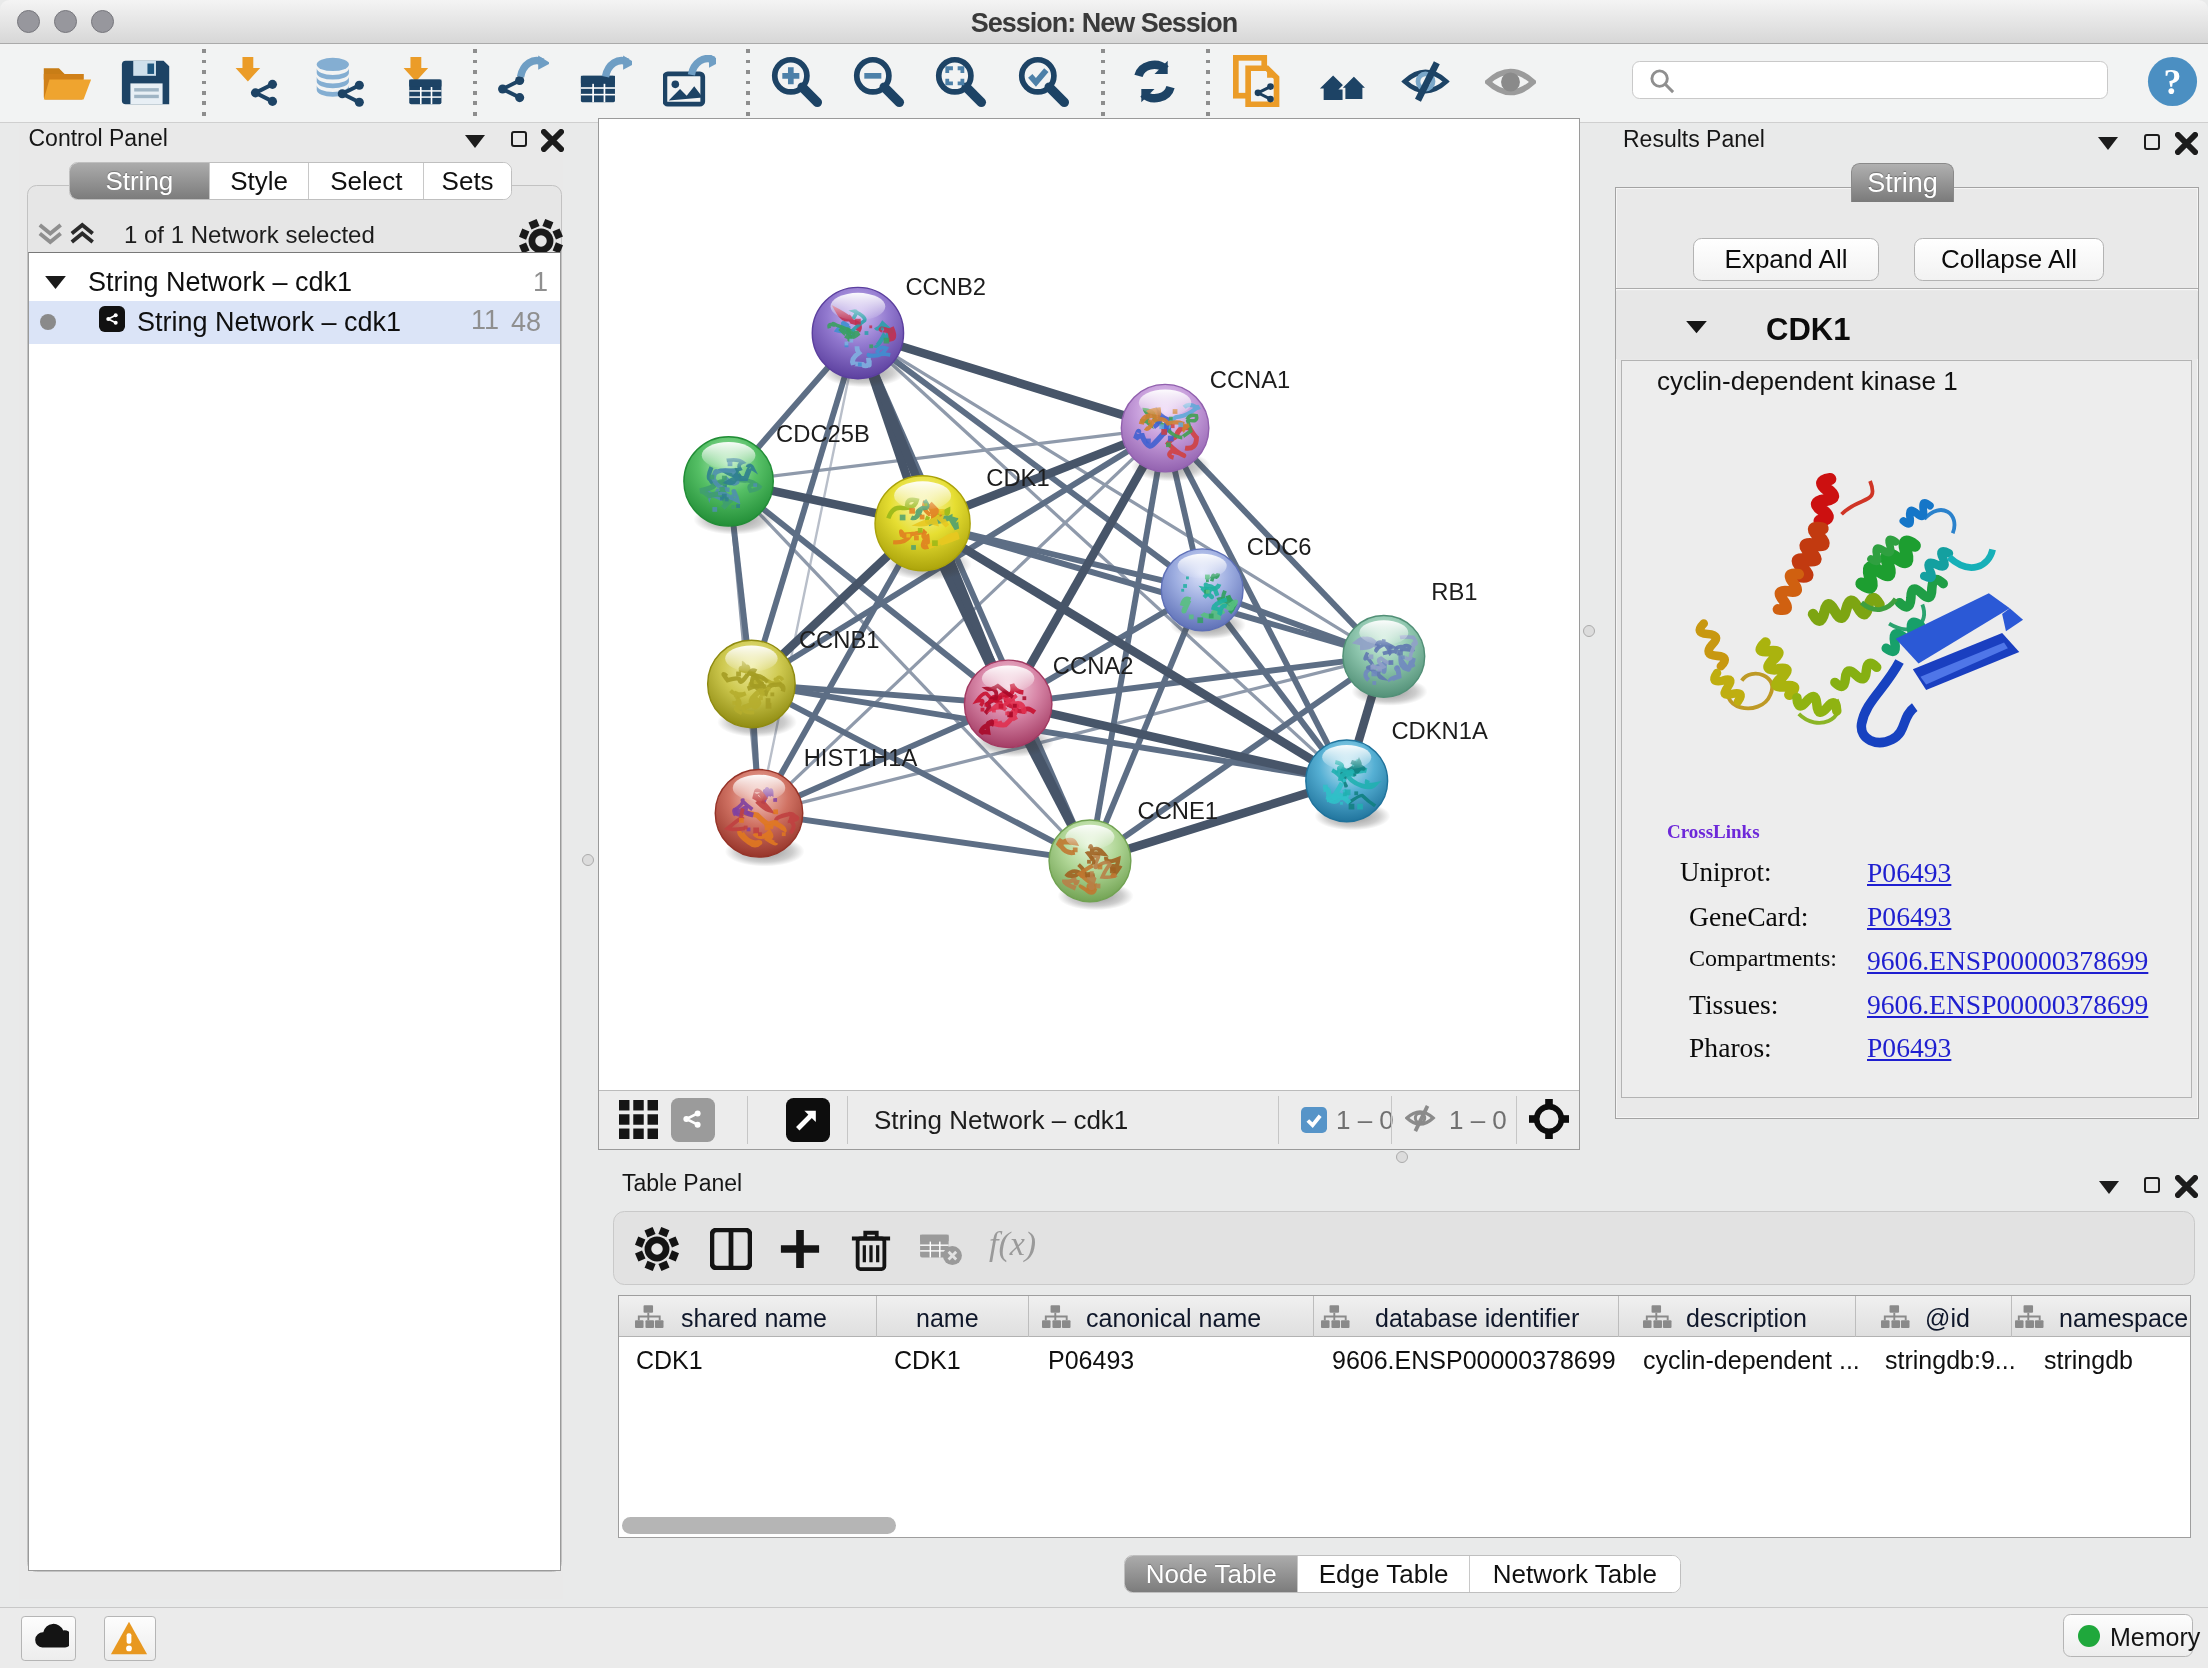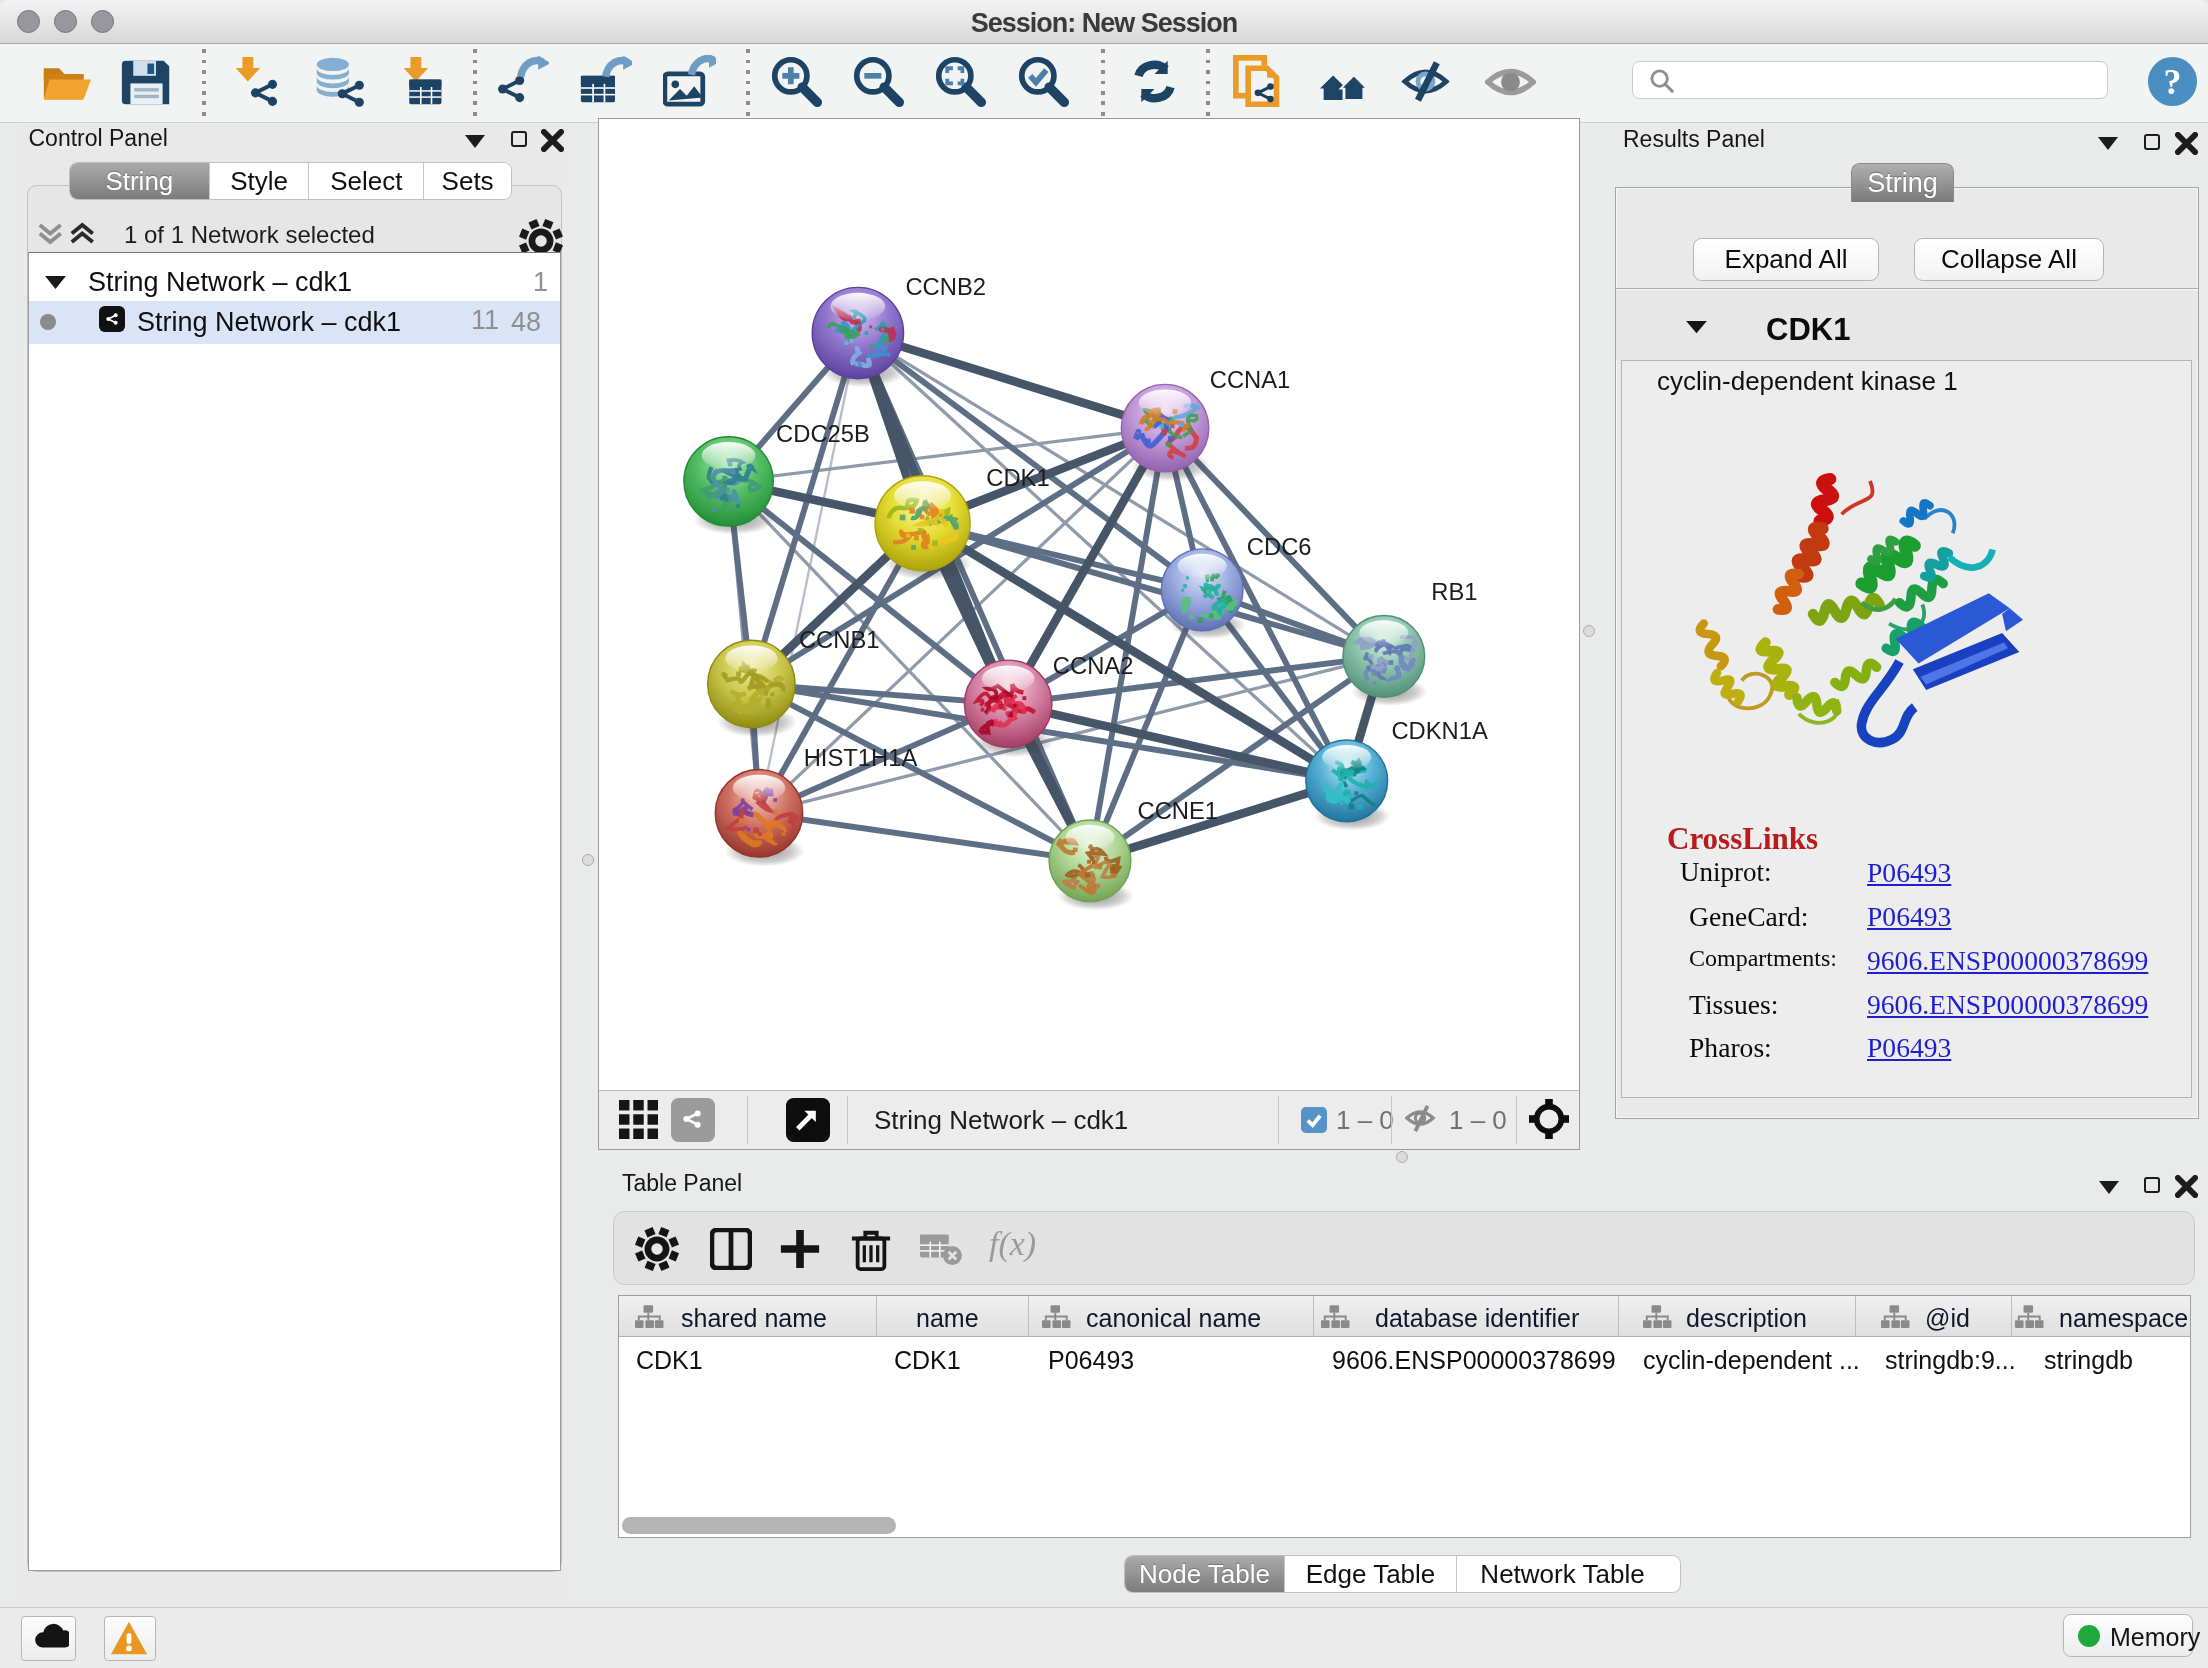--- a/index.html
+++ b/index.html
@@ -738,21 +738,21 @@
       <path d="M262 120 Q274 126 268 114 Q263 102 275 108 Q287 114 282 102 Q276 90 288 96" fill="none" stroke="#14a0a0" stroke-width="9" stroke-linecap="round"></path>
       <path d="M240 62 Q249 70 247 58 Q245 46 254 54 Q263 62 261 50 Q259 38 268 46" fill="none" stroke="#1576c8" stroke-width="8" stroke-linecap="round"></path>
       <path d="M232 186 L330 138 L352 154 L256 212z" fill="#2b59d6"></path>
       <path d="M352 154 L366 166 L348 178 L344 160z" fill="#2b59d6"></path>
       <path d="M250 218 L344 180 L362 200 L264 240z" fill="#1a3fc0"></path>
       <path d="M258 226 L346 190 L350 196 L264 234z" fill="#4f76e8"></path>
       <path d="M288 100 C310 120 330 110 334 92" fill="none" stroke="#17b0b8" stroke-width="7"></path>
       <path d="M236 210 C220 240 200 252 196 276 C194 292 212 300 228 292 C244 284 238 268 252 258" fill="none" stroke="#1742c0" stroke-width="10"></path>
       <path d="M196 148 C210 160 224 156 232 144" fill="none" stroke="#3f9f3f" stroke-width="5"></path>
     </svg>
-    <div class="abs serif" style="left:85px;top:697px;font-size:31px;font-weight:bold;color:#b91c1c">CrossLinks</div>
+    <div class="abs serif" style="left:85px;top:697px;font-size:19px;font-weight:bold;color:#6d28d9">CrossLinks</div>
     <div class="abs serif" style="left:98px;top:733px;font-size:27px;color:#0a0a0a">Uniprot:</div>
     <div class="abs serif xlink" style="left:285px;top:733px;font-size:27.6px">P06493</div>
     <div class="abs serif" style="left:107px;top:777px;font-size:27.6px;color:#0a0a0a">GeneCard:</div>
     <div class="abs serif xlink" style="left:285px;top:777px;font-size:27.6px">P06493</div>
     <div class="abs serif" style="left:107px;top:821px;font-size:24px;color:#0a0a0a">Compartments:</div>
     <div class="abs serif xlink" style="left:285px;top:821px;font-size:27.6px">9606.ENSP00000378699</div>
     <div class="abs serif" style="left:107px;top:865px;font-size:27.6px;color:#0a0a0a">Tissues:</div>
     <div class="abs serif xlink" style="left:285px;top:865px;font-size:27.6px">9606.ENSP00000378699</div>
     <div class="abs serif" style="left:107px;top:908px;font-size:27.6px;color:#0a0a0a">Pharos:</div>
     <div class="abs serif xlink" style="left:285px;top:908px;font-size:27.6px">P06493</div>
@@ -877,21 +877,21 @@
 <div class="th" style="left:2059px;top:1304px">namespace</div>
 <div class="td" style="left:636px;top:1346px">CDK1</div>
 <div class="td" style="left:894px;top:1346px">CDK1</div>
 <div class="td" style="left:1048px;top:1346px">P06493</div>
 <div class="td" style="left:1332px;top:1346px">9606.ENSP00000378699</div>
 <div class="td" style="left:1643px;top:1346px">cyclin-dependent ...</div>
 <div class="td" style="left:1885px;top:1346px">stringdb:9...</div>
 <div class="td" style="left:2044px;top:1346px">stringdb</div>
 <div class="abs" style="left:622px;top:1517px;width:274px;height:17px;background:#b5b5b5;border-radius:8.6px"></div>
 <div class="segctl" style="left:1124px;top:1555px;width:557px">
-    <div class="seg sel" style="width:160px">Node Table</div>
+    <div class="seg sel" style="width:174px">Node Table</div>
     <div class="seg" style="width:172px">Edge Table</div>
     <div class="seg" style="width:211px">Network Table</div>
   </div>
 <div class="abs statusbar"></div>
 <div class="sbtn" style="left:21px;top:1616px;width:55px"></div>
 <svg class="abs" style="left:28.5px;top:1619px" width="40" height="38" viewBox="0 0 42 40">
     <path d="M14 30 a8 8 0 0 1 1-16 a11 11 0 0 1 21-2 a7 7 0 0 1 2 18z" fill="#141414"></path>
   </svg>
 <div class="sbtn" style="left:104px;top:1616px;width:52px"></div>
 <svg class="abs" style="left:109px;top:1619px" width="40" height="38" viewBox="0 0 42 40">

